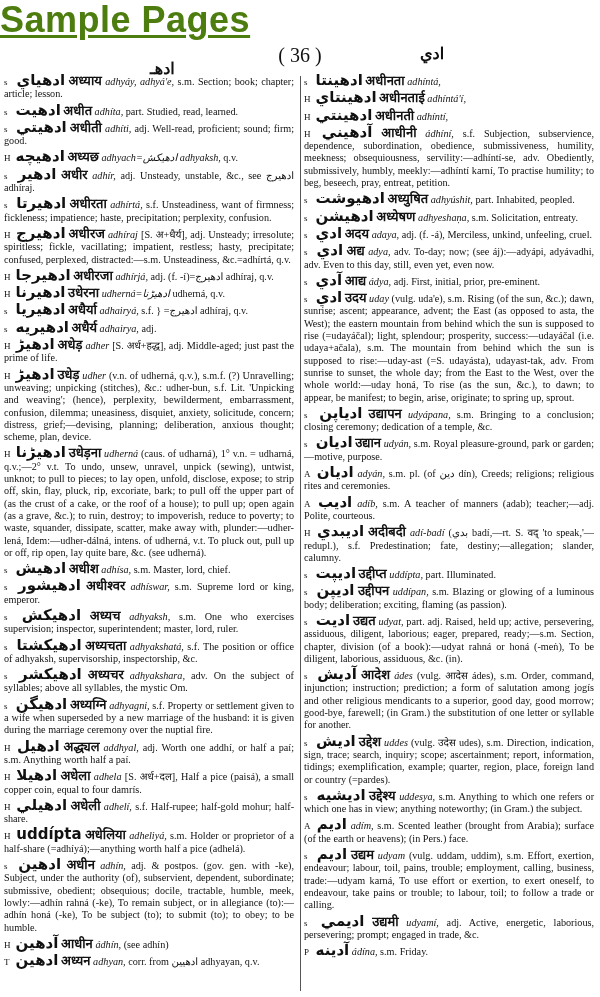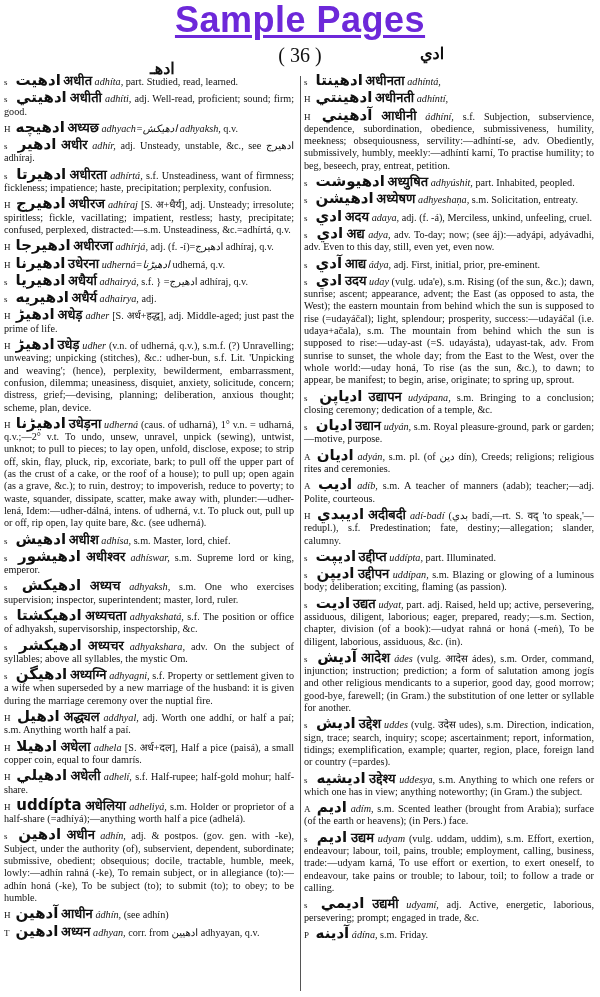--- a/index.html
+++ b/index.html
@@ -1,17 +1,17 @@
 <!DOCTYPE html>
 <html><head>
 <meta charset="utf-8">
 <style>
   html, body { margin:0; padding:0; background:#ffffff; }
   body { width:600px; height:997px; overflow:hidden; position:relative; font-family:"DejaVu Serif", serif; color:#111; }
-  .title { position:absolute; left:0; top:0; width:600px; text-align:center; font-family:"Liberation Sans", sans-serif; font-weight:bold; font-size:36px; color:#6d28d9; line-height:40px; letter-spacing:0.5px; }
+  .title { position:absolute; left:0; top:0; width:600px; text-align:left; font-family:"Liberation Sans", sans-serif; font-weight:bold; font-size:36px; color:#4d7c0f; line-height:40px; letter-spacing:0.5px; }
   .title span { text-decoration:underline; text-decoration-thickness:3px; text-underline-offset:3px; }
   .pagehead { position:absolute; top:44px; left:0; width:600px; height:24px; font-size:18px; }
   .pagehead .lh { position:absolute; left:150px; top:0; font-size:16px; font-weight:bold;margin-top:15px; }
   .pagehead .num { position:absolute; left:0; width:600px; text-align:center; top:0; font-family:"Liberation Serif", serif; font-size:20px; }
   .pagehead .rh { position:absolute; left:420px; top:0; font-size:16px; font-weight:bold; }
   .col { position:absolute; top:74px; width:290px; font-size:10.2px; line-height:12.3px; font-family:"Liberation Serif", serif; }
   .col.left { left:4px; }
   .col.right { left:304px; }
   .divider { position:absolute; left:300px; top:76px; width:1px; height:915px; background:#555; }
   .entry { margin:0 0 3px 0; text-align:justify; }
@@ -26,20 +26,21 @@
 
 <div class="title"><span>Sample Pages</span></div>
 
 <div class="pagehead">
   <span class="lh">ادهـ</span>
   <span class="num">(  36  )</span>
   <span class="rh">ادي</span>
 </div>
 
 <div class="col left" id="leftcol">
+    <div class="entry"><span class="mk">s</span> <span class="ur">ادهياي</span> <span class="hi">अध्याय</span> <span class="tr">adhyáy, adhyá'e,</span> <span class="def">s.m. Section; book; chapter; article; lesson.</span> </div>
     <div class="entry"><span class="mk">s</span> <span class="ur">ادهيت</span> <span class="hi">अधीत</span> <span class="tr">adhíta,</span> <span class="def">part. Studied, read, learned.</span> </div>
     <div class="entry"><span class="mk">s</span> <span class="ur">ادهيتي</span> <span class="hi">अधीती</span> <span class="tr">adhíti,</span> <span class="def">adj. Well-read, proficient; sound; firm; good.</span> </div>
     <div class="entry"><span class="mk">H</span> <span class="ur">ادهيچه</span> <span class="hi">अध्यछ</span> <span class="tr">adhyach=ادهيكش adhyaksh,</span> <span class="def">q.v.</span> </div>
     <div class="entry"><span class="mk">s</span> <span class="ur">ادهير</span> <span class="hi">अधीर</span> <span class="tr">adhír,</span> <span class="def">adj. Unsteady, unstable, &amp;c., see ادهيرج adhíraj.</span> </div>
     <div class="entry"><span class="mk">s</span> <span class="ur">ادهيرتا</span> <span class="hi">अधीरता</span> <span class="tr">adhírtá,</span> <span class="def">s.f. Unsteadiness, want of firmness; fickleness; impatience; haste, precipitation; perplexity, confusion.</span> </div>
     <div class="entry"><span class="mk">H</span> <span class="ur">ادهيرج</span> <span class="hi">अधीरज</span> <span class="tr">adhíraj</span> <span class="def">[S. अ+धैर्य], adj. Unsteady; irresolute; spiritless; fickle, vacillating; impatient, restless; hasty, precipitate; confused, perplexed, distracted:—s.m. Unsteadiness, &amp;c.=adhírtá, q.v.</span> </div>
     <div class="entry"><span class="mk">H</span> <span class="ur">ادهيرجا</span> <span class="hi">अधीरजा</span> <span class="tr">adhírjá,</span> <span class="def">adj. (f. -í)=ادهيرج adhíraj, q.v.</span> </div>
     <div class="entry"><span class="mk">H</span> <span class="ur">ادهيرنا</span> <span class="hi">उधेरना</span> <span class="tr">udherná=ادهيڑنا</span> <span class="def">udherná, q.v.</span> </div>
     <div class="entry"><span class="mk">s</span> <span class="ur">ادهيريا</span> <span class="hi">अधैर्या</span> <span class="tr">adhairyá,</span> <span class="def">s.f. } =ادهيرج adhíraj, q.v.</span> </div>
     <div class="entry"><span class="mk">s</span> <span class="ur">ادهيريه</span> <span class="hi">अधैर्य</span> <span class="tr">adhairya,</span> <span class="def">adj.</span> </div>
@@ -56,20 +57,21 @@
     <div class="entry"><span class="mk">H</span> <span class="ur">ادهيلا</span> <span class="hi">अधेला</span> <span class="tr">adhela</span> <span class="def">[S. अर्ध+दल], Half a pice (paisá), a small copper coin, equal to four damrís.</span> </div>
     <div class="entry"><span class="mk">H</span> <span class="ur">ادهيلي</span> <span class="hi">अधेली</span> <span class="tr">adhelí,</span> <span class="def">s.f. Half-rupee; half-gold mohur; half-share.</span> </div>
     <div class="entry"><span class="mk">H</span> <span class="ur">uddípta</span> <span class="hi">अधेलिया</span> <span class="tr">adheliyá,</span> <span class="def">s.m. Holder or proprietor of a half-share (=adhíyá);—anything worth half a pice (adhelá).</span> </div>
     <div class="entry"><span class="mk">s</span> <span class="ur">ادهين</span> <span class="hi">अधीन</span> <span class="tr">adhín,</span> <span class="def">adj. &amp; postpos. (gov. gen. with -ke), Subject, under the authority (of), subservient, dependent, subordinate; submissive, obedient; obsequious; docile, tractable, humble, meek, lowly:—adhín rahná (-ke), To remain subject, or in allegiance (to):—adhín honá (-ke), To be subject (to); to submit (to); to obey; to be humble.</span> </div>
     <div class="entry"><span class="mk">H</span> <span class="ur">آدهين</span> <span class="hi">आधीन</span> <span class="tr">ádhín,</span> <span class="def">(see adhín)</span> </div>
     <div class="entry"><span class="mk">T</span> <span class="ur">ادهين</span> <span class="hi">अध्यन</span> <span class="tr">adhyan,</span> <span class="def">corr. from ادهيين adhyayan, q.v.</span> </div>
   </div>
 <div class="divider"></div>
 <div class="col right" id="rightcol">
     <div class="entry"><span class="mk">s</span> <span class="ur">ادهينتا</span> <span class="hi">अधीनता</span> <span class="tr">adhíntá,</span> <span class="def"></span> </div>
+    <div class="entry"><span class="mk">H</span> <span class="ur">ادهينتاي</span> <span class="hi">अधीनताई</span> <span class="tr">adhíntá'í,</span> <span class="def"></span> </div>
     <div class="entry"><span class="mk">H</span> <span class="ur">ادهينتي</span> <span class="hi">अधीनती</span> <span class="tr">adhíntí,</span> <span class="def"></span> </div>
     <div class="entry"><span class="mk">H</span> <span class="ur">آدهيني</span> <span class="hi">आधीनी</span> <span class="tr">ádhíní,</span> <span class="def">s.f. Subjection, subservience, dependence, subordination, obedience, submissiveness, humility, meekness; obsequiousness, servility:—adhíntí-se, adv. Obediently, submissively, humbly, meekly:—adhíntí karní, To practise humility; to beg, beseech, pray, entreat, petition.</span> </div>
     <div class="entry"><span class="mk">s</span> <span class="ur">ادهيوشت</span> <span class="hi">अध्युषित</span> <span class="tr">adhyúshit,</span> <span class="def">part. Inhabited, peopled.</span> </div>
     <div class="entry"><span class="mk">s</span> <span class="ur">ادهيشن</span> <span class="hi">अध्येषण</span> <span class="tr">adhyeshaṇa,</span> <span class="def">s.m. Solicitation, entreaty.</span> </div>
     <div class="entry"><span class="mk">s</span> <span class="ur">ادي</span> <span class="hi">अदय</span> <span class="tr">adaya,</span> <span class="def">adj. (f. -á), Merciless, unkind, unfeeling, cruel.</span> </div>
     <div class="entry"><span class="mk">s</span> <span class="ur">ادي</span> <span class="hi">अद्य</span> <span class="tr">adya,</span> <span class="def">adv. To-day; now; (see áj):—adyápi, adyávadhi, adv. Even to this day, still, even yet, even now.</span> </div>
     <div class="entry"><span class="mk">s</span> <span class="ur">آدي</span> <span class="hi">आद्य</span> <span class="tr">ádya,</span> <span class="def">adj. First, initial, prior, pre-eminent.</span> </div>
     <div class="entry"><span class="mk">s</span> <span class="ur">ادي</span> <span class="hi">उदय</span> <span class="tr">uday</span> <span class="def">(vulg. uda'e), s.m. Rising (of the sun, &amp;c.); dawn, sunrise; ascent; appearance, advent; the East (as opposed to asta, the West); the eastern mountain from behind which the sun is supposed to rise (=udayáčal); light, splendour; prosperity, success:—udayáčal (i.e. udaya+ačala), s.m. The mountain from behind which the sun is supposed to rise:—uday-ast (=S. udayásta), udayast-tak, adv. From sunrise to sunset, the whole day; from the East to the West, over the whole world:—uday honá, To rise (as the sun, &amp;c.), to dawn; to appear, be manifest; to begin, arise, originate; to spring up, sprout.</span> </div>
     <div class="entry"><span class="mk">s</span> <span class="ur">ادياپن</span> <span class="hi">उद्यापन</span> <span class="tr">udyápana,</span> <span class="def">s.m. Bringing to a conclusion; closing ceremony; dedication of a temple, &amp;c.</span> </div>
     <div class="entry"><span class="mk">s</span> <span class="ur">اديان</span> <span class="hi">उद्यान</span> <span class="tr">udyán,</span> <span class="def">s.m. Royal pleasure-ground, park or garden;—motive, purpose.</span> </div>

